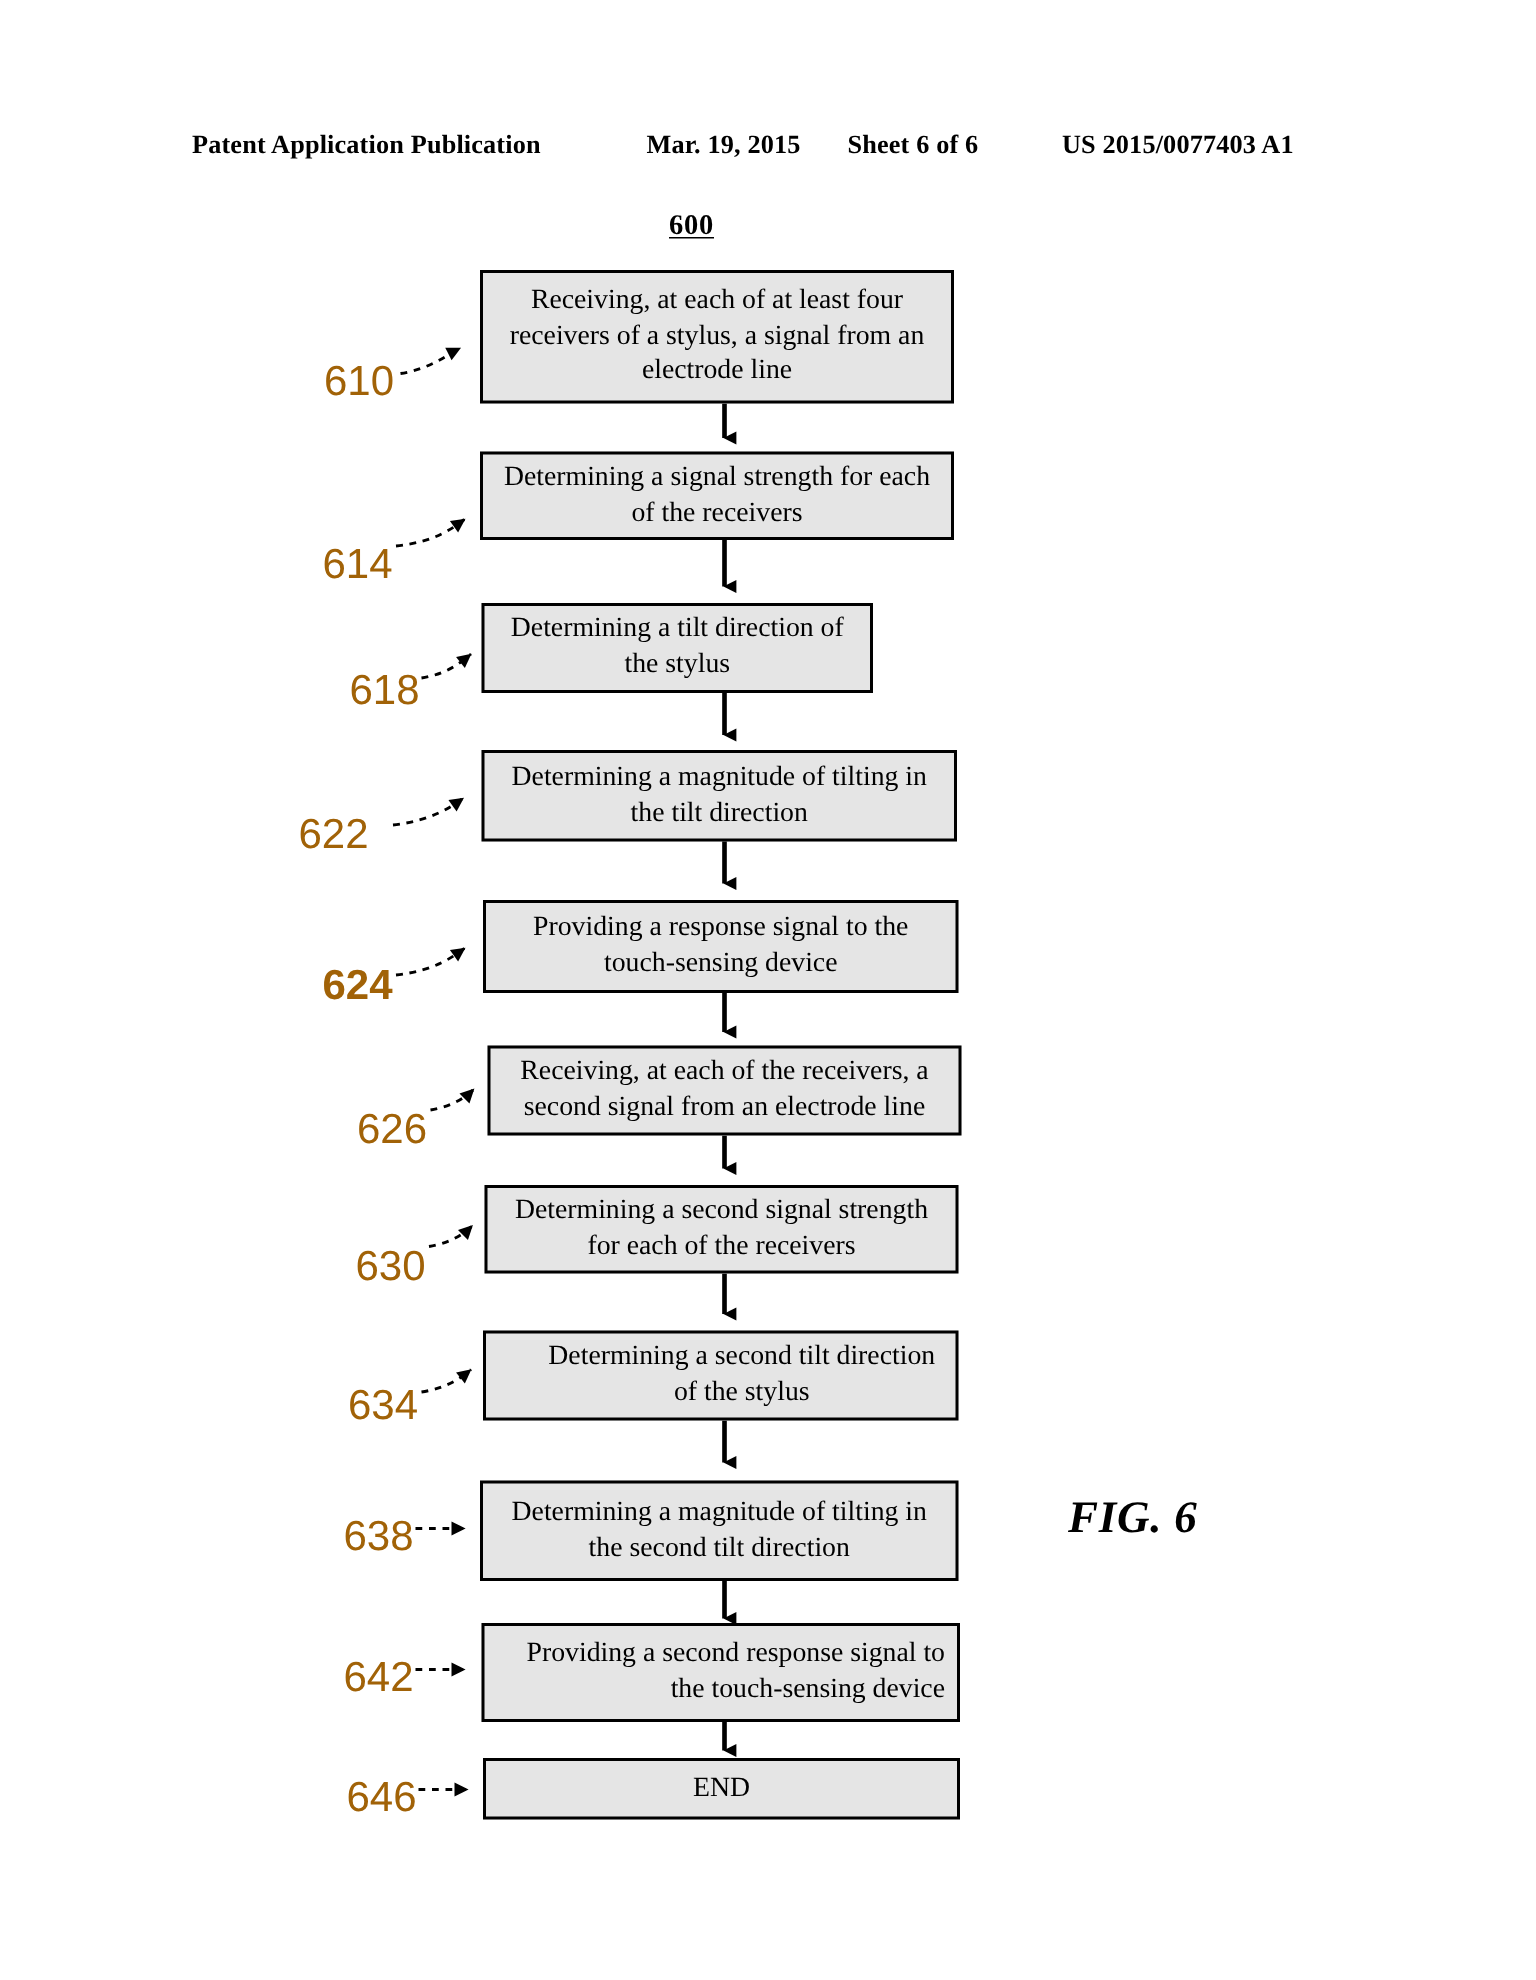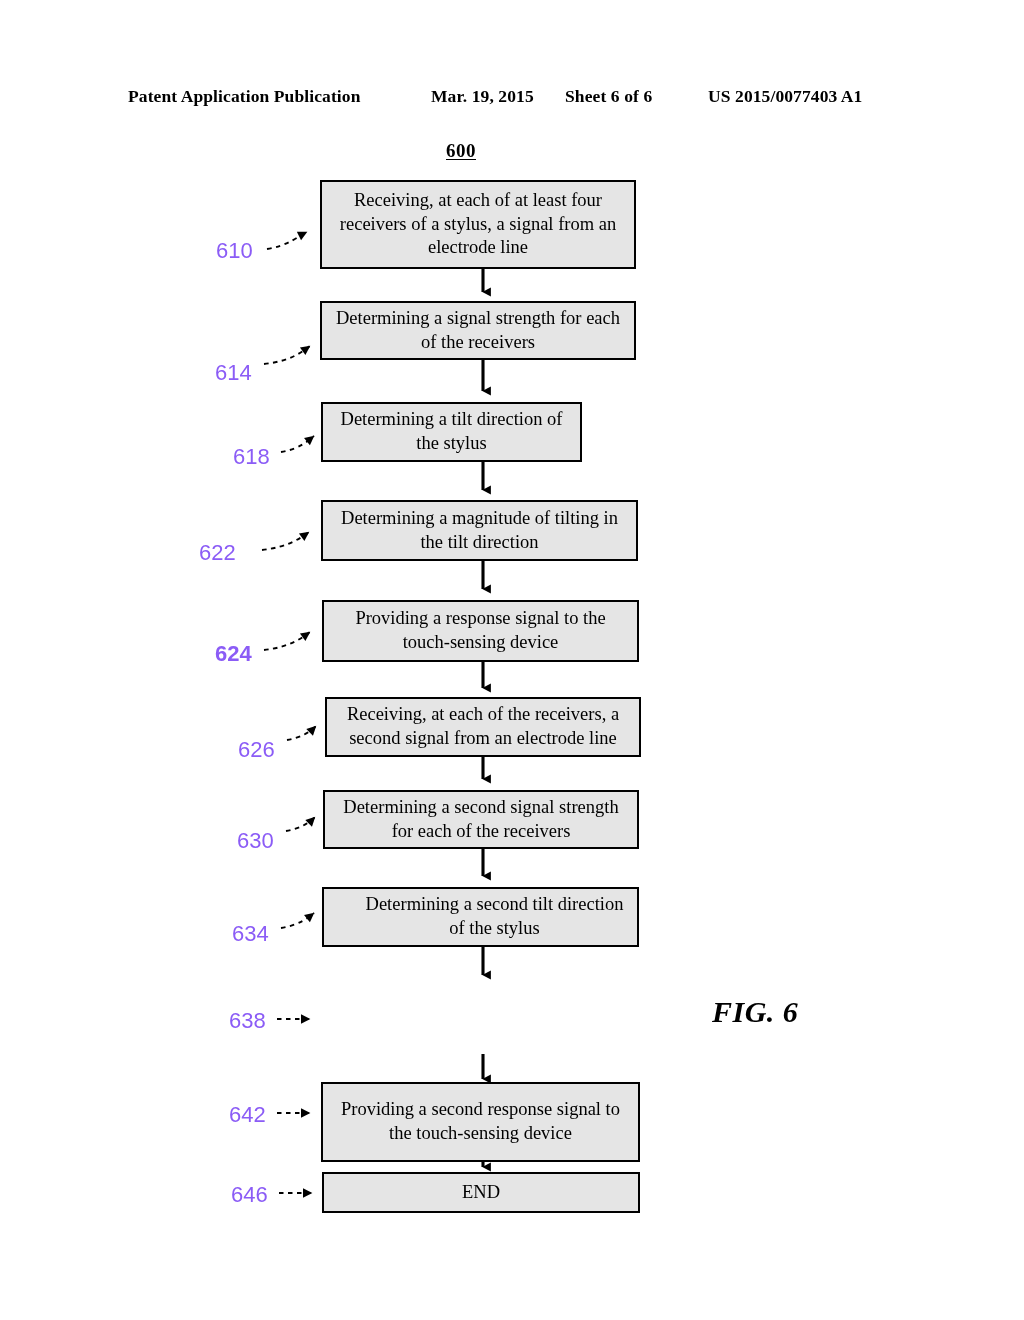--- a/index.html
+++ b/index.html
@@ -76,22 +76,22 @@
     font-size: 18.5px;
     line-height: 1.28;
     font-family: "Liberation Serif", "DejaVu Serif", serif;
     color: #000000;
   }
 
   
   .ref-num {
     position: absolute;
     font-family: "Liberation Sans", "DejaVu Sans", sans-serif;
-    font-size: 22px;
-    color: #8b5cf6;
+    font-size: 28px;
+    color: #a16207;
     white-space: nowrap;
   }
 
   
   .overlay {
     position: absolute;
     left: 0;
     top: 0;
     width: 1024px;
     height: 1320px;
@@ -183,22 +183,25 @@
   </div>
 
   <div class="fc-box" style="left:323px; top:790px; width:316px; height:59px;">
     <span class="fc-text">Determining a second signal strength for each of the receivers</span>
   </div>
 
   <div class="fc-box" style="left:322px; top:887px; width:317px; height:60px;padding-left:36px;">
     <span class="fc-text">Determining a second tilt direction of the stylus</span>
   </div>
 
-
-  <div class="fc-box" style="left:321px; top:1082px; width:319px; height:80px;">
+  <div class="fc-box" style="left:320px; top:987px; width:319px; height:67px;">
+    <span class="fc-text">Determining a magnitude of tilting in the second tilt direction</span>
+  </div>
+
+  <div class="fc-box" style="left:321px; top:1082px; width:319px; height:66px;text-align:right;">
     <span class="fc-text">Providing a second response signal to the touch-sensing device</span>
   </div>
 
   <div class="fc-box" style="left:322px; top:1172px; width:318px; height:41px;">
     <span class="fc-text">END</span>
   </div>
 
   <div class="ref-num" style="left:216px; top:238px;">610</div>
 
   <div class="ref-num" style="left:215px; top:360px;">614</div>

